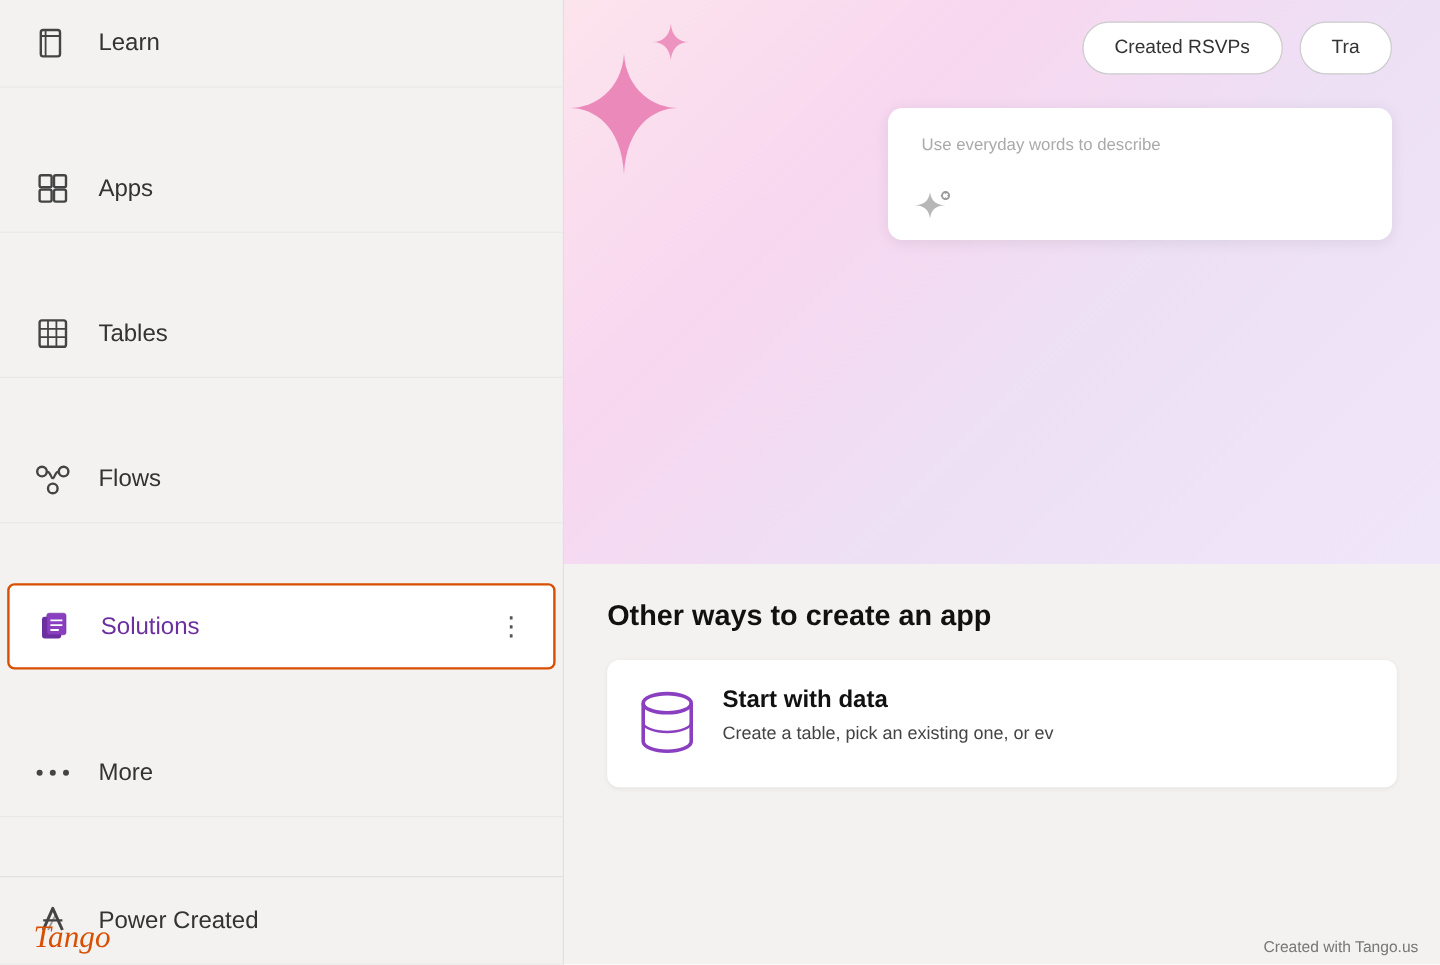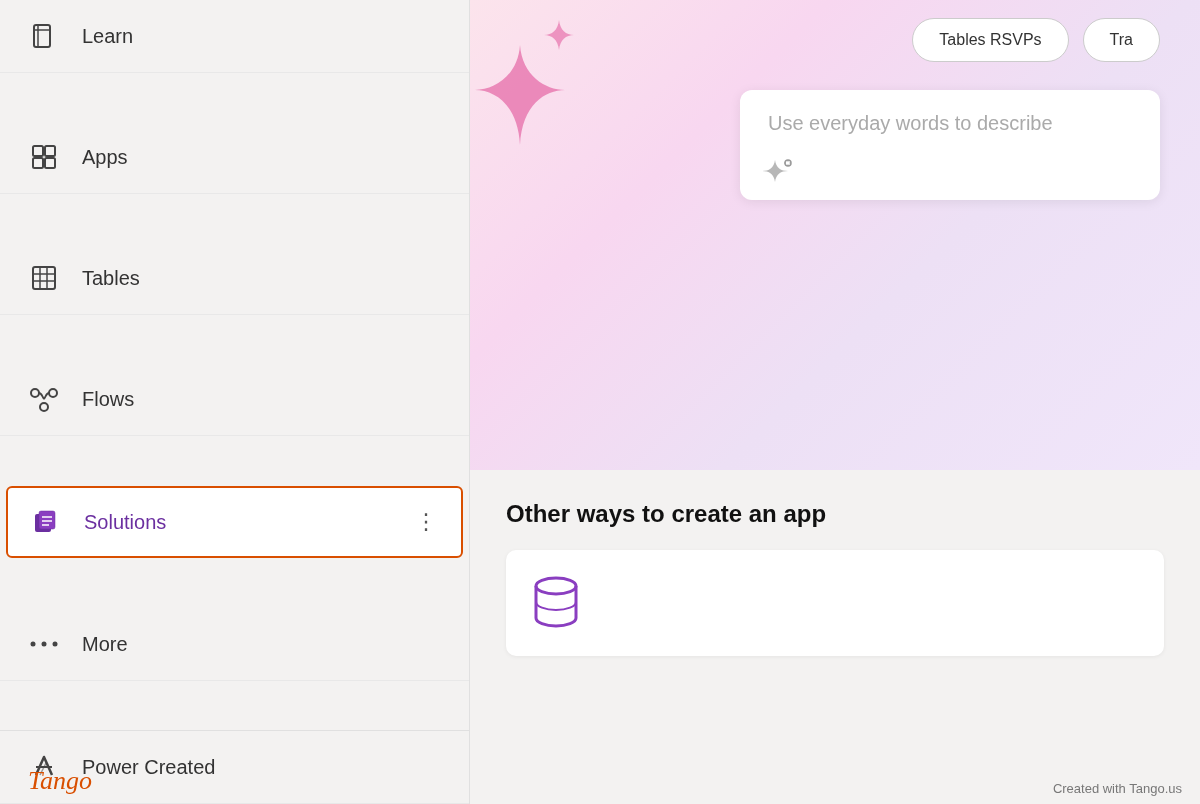--- a/index.html
+++ b/index.html
@@ -151,21 +151,21 @@
       padding: 22px 28px 38px 28px;
       margin-top: 28px;
       width: 420px;
       min-height: 110px;
       box-shadow: 0 2px 12px rgba(0,0,0,0.08);
       position: relative;
     }
 
     .ai-input-placeholder {
       color: #aaa;
-      font-size: 20px;
+      font-size: 14px;
     }
 
     .ai-sparkle {
       position: absolute;
       bottom: 14px;
       left: 22px;
       font-size: 22px;
       color: #888;
     }
 
@@ -327,21 +327,21 @@
         <path d="M50 5 C52 35, 75 50, 95 50 C75 50, 52 65, 50 105 C48 65, 25 50, 5 50 C25 50, 48 35, 50 5 Z" fill="#e87ab0" opacity="0.85"></path>
       </svg>
 
       <svg style="position:absolute; top:18px; left:72px;" width="34" height="34" viewBox="0 0 34 34" fill="none" xmlns="http://www.w3.org/2000/svg">
         <path d="M17 2 C18 12, 24 17, 32 17 C24 17, 18 22, 17 32 C16 22, 10 17, 2 17 C10 17, 16 12, 17 2 Z" fill="#e87ab0" opacity="0.75"></path>
       </svg>
     </div>
 
 
     <div class="hero-buttons">
-      <button class="hero-btn">Tables RSVPs</button>
+      <button class="hero-btn">Created RSVPs</button>
       <button class="hero-btn partial">Tra</button>
     </div>
 
     <div class="ai-input-box">
       <span class="ai-input-placeholder">Use everyday words to describe</span>
       <div class="ai-sparkle">
         <svg width="32" height="28" viewBox="0 0 32 28" fill="none" xmlns="http://www.w3.org/2000/svg">
           <path d="M13 2 C14 10, 19 13, 26 13 C19 13, 14 16, 13 24 C12 16, 7 13, 0 13 C7 13, 12 10, 13 2 Z" fill="#999" opacity="0.7"></path>
           <circle cx="26" cy="5" r="3" stroke="#999" stroke-width="1.5" fill="none"></circle>
           <path d="M22 5 L23.5 5 M26 2 L26 3.5 M29 5 L27.5 5 M26 8 L26 6.5" stroke="#999" stroke-width="1.2"></path>
@@ -354,17 +354,21 @@
     <div class="section-title">Other ways to create an app</div>
 
     <div class="card">
       <div class="card-icon">
         <svg width="52" height="62" viewBox="0 0 52 62" fill="none" xmlns="http://www.w3.org/2000/svg">
           <ellipse cx="26" cy="14" rx="20" ry="8" stroke="#8a3ec0" stroke-width="3" fill="none"></ellipse>
           <path d="M6 14 L6 46 C6 50.4 15.2 54 26 54 C36.8 54 46 50.4 46 46 L46 14" stroke="#8a3ec0" stroke-width="3" fill="none"></path>
           <path d="M6 30 C6 34.4 15.2 38 26 38 C36.8 38 46 34.4 46 30" stroke="#8a3ec0" stroke-width="2" fill="none" stroke-dasharray="0"></path>
         </svg>
       </div>
+      <div>
+        <div class="card-title">Start with data</div>
+        <div class="card-desc">Create a table, pick an existing one, or ev</div>
+      </div>
     </div>
   </div>
 
   <div class="created-with">Created with Tango.us</div>
 </div>
 
 </body></html>

